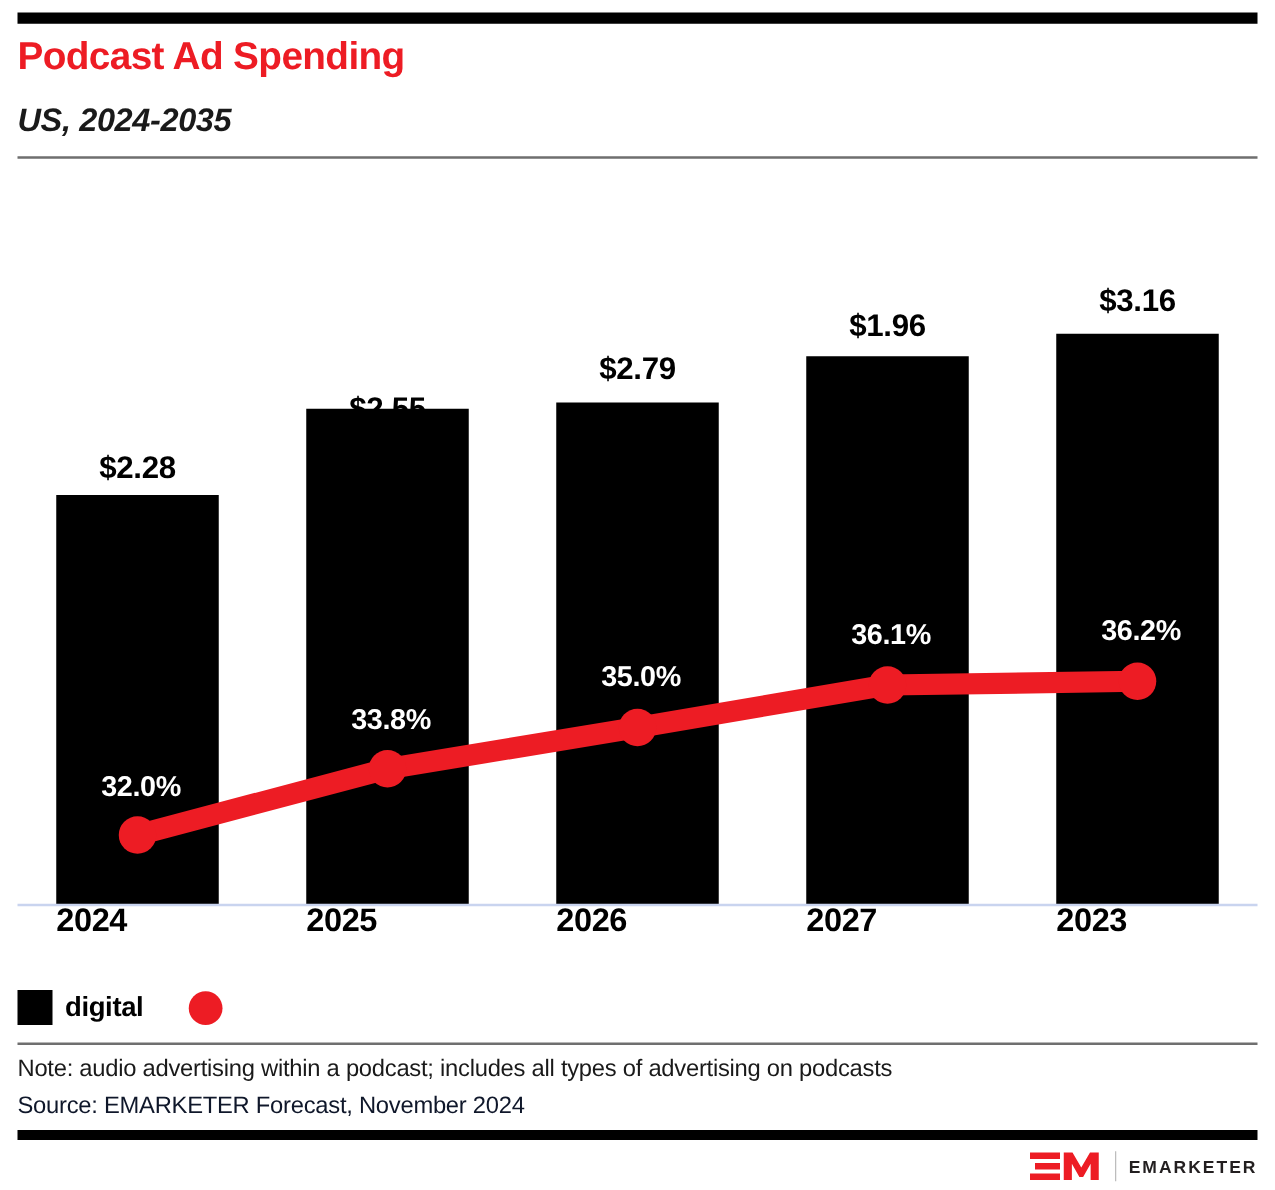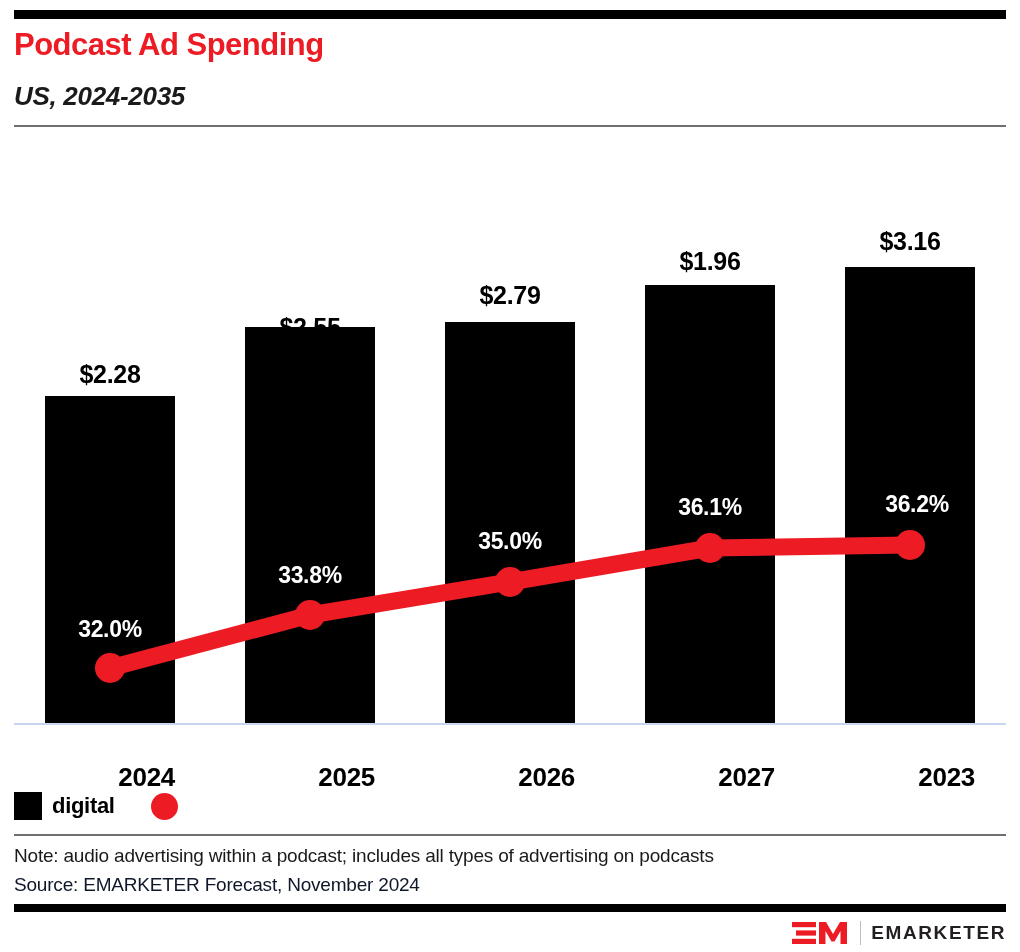--- a/index.html
+++ b/index.html
@@ -90,39 +90,40 @@
     color: #000000;
     text-align: center;
     letter-spacing: -0.3px;
     white-space: nowrap;
   }
   .pct-label {
     position: absolute;
     font-size: 23px;
     font-weight: bold;
     color: #ffffff;
-    text-align: center;
-    letter-spacing: -0.3px;
-    white-space: nowrap;
+    text-align: left;
+    letter-spacing: -0.3px;
+    white-space: nowrap;
+    padding-left: 36px;
   }
   .line-svg {
     position: absolute;
     left: 0;
     top: 0;
     width: 1020px;
     height: 952px;
     pointer-events: none;
   }
   .x-tick {
     position: absolute;
-    top: 762px;
+    top: 721px;
     font-size: 26px;
     font-weight: bold;
     color: #000000;
-    text-align: right;
+    text-align: left;
     letter-spacing: -0.3px;
   }
 
   
   .legend {
     position: absolute;
     left: 14px;
     top: 790px;
     display: flex;
     align-items: center;
@@ -202,21 +203,21 @@
   .logo-mark {
     display: block;
   }
   .logo-divider {
     width: 1px;
     height: 24px;
     background: #bdbdbd;
     margin: 0 10px;
   }
   .logo-text {
-    font-size: 19px;
+    font-size: 14px;
     font-weight: bold;
     letter-spacing: 1.6px;
     color: #231f20;
   }
 </style>
 </head>
 <body>
 
 <div class="page">
 

